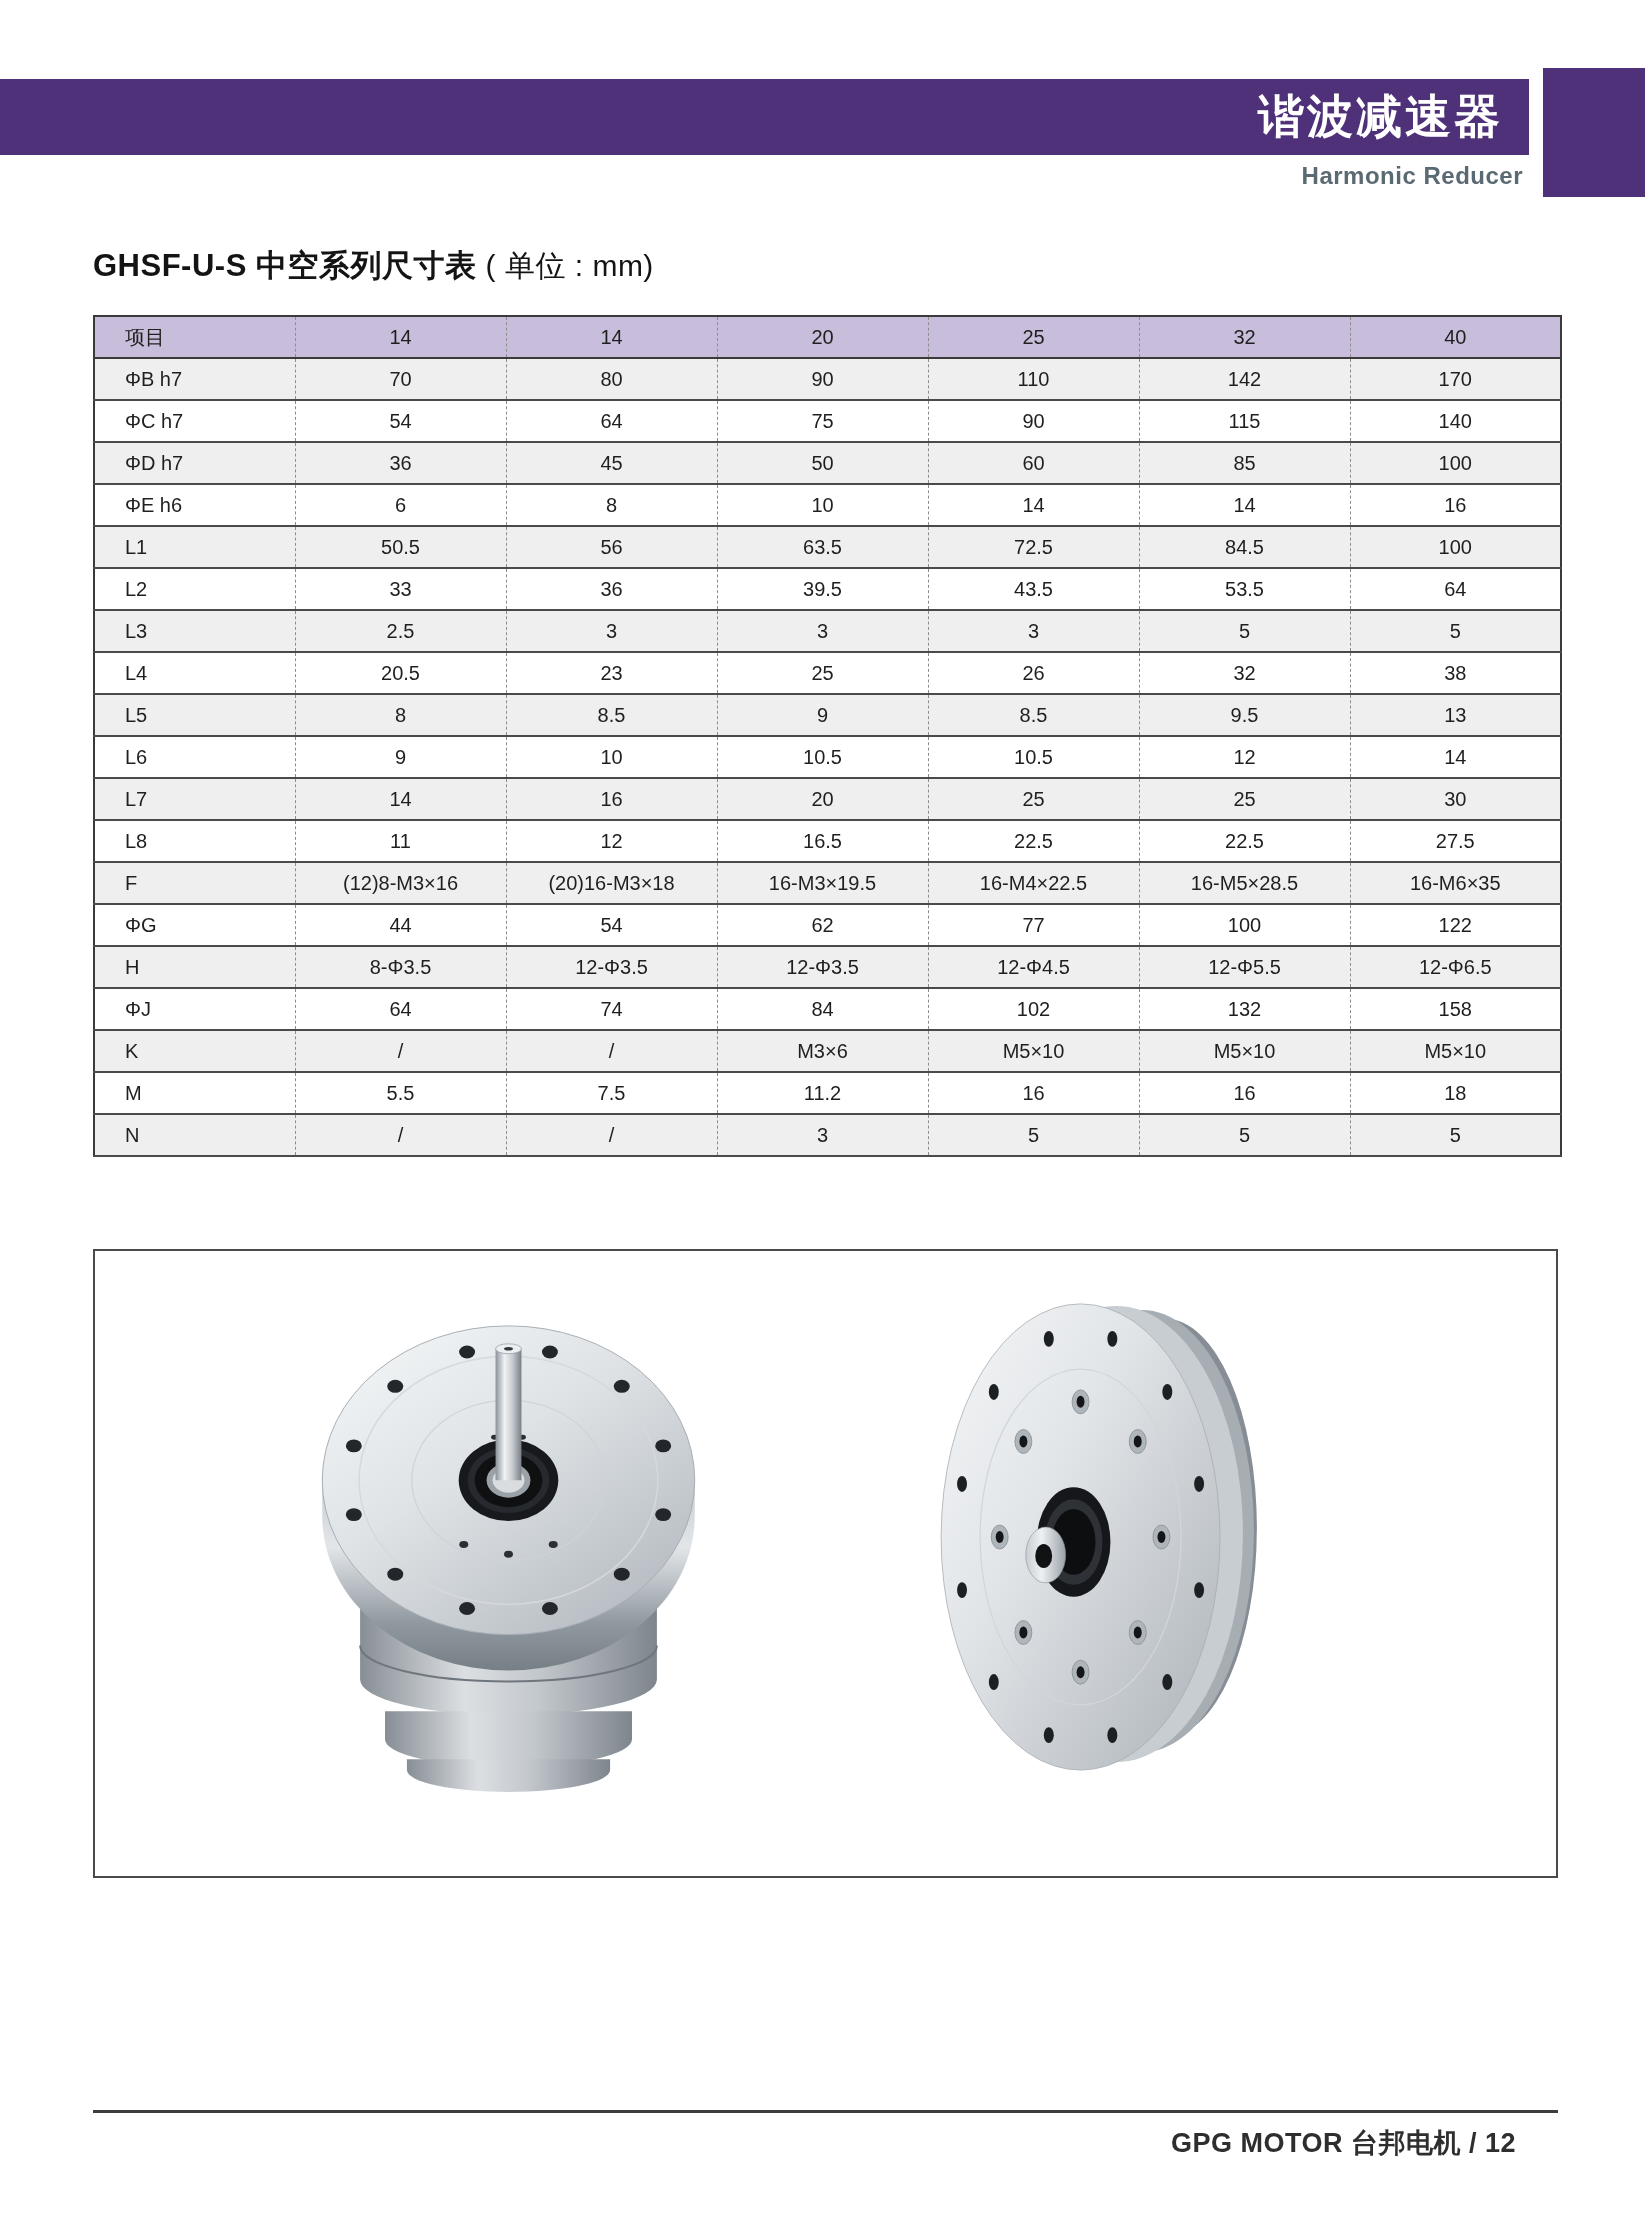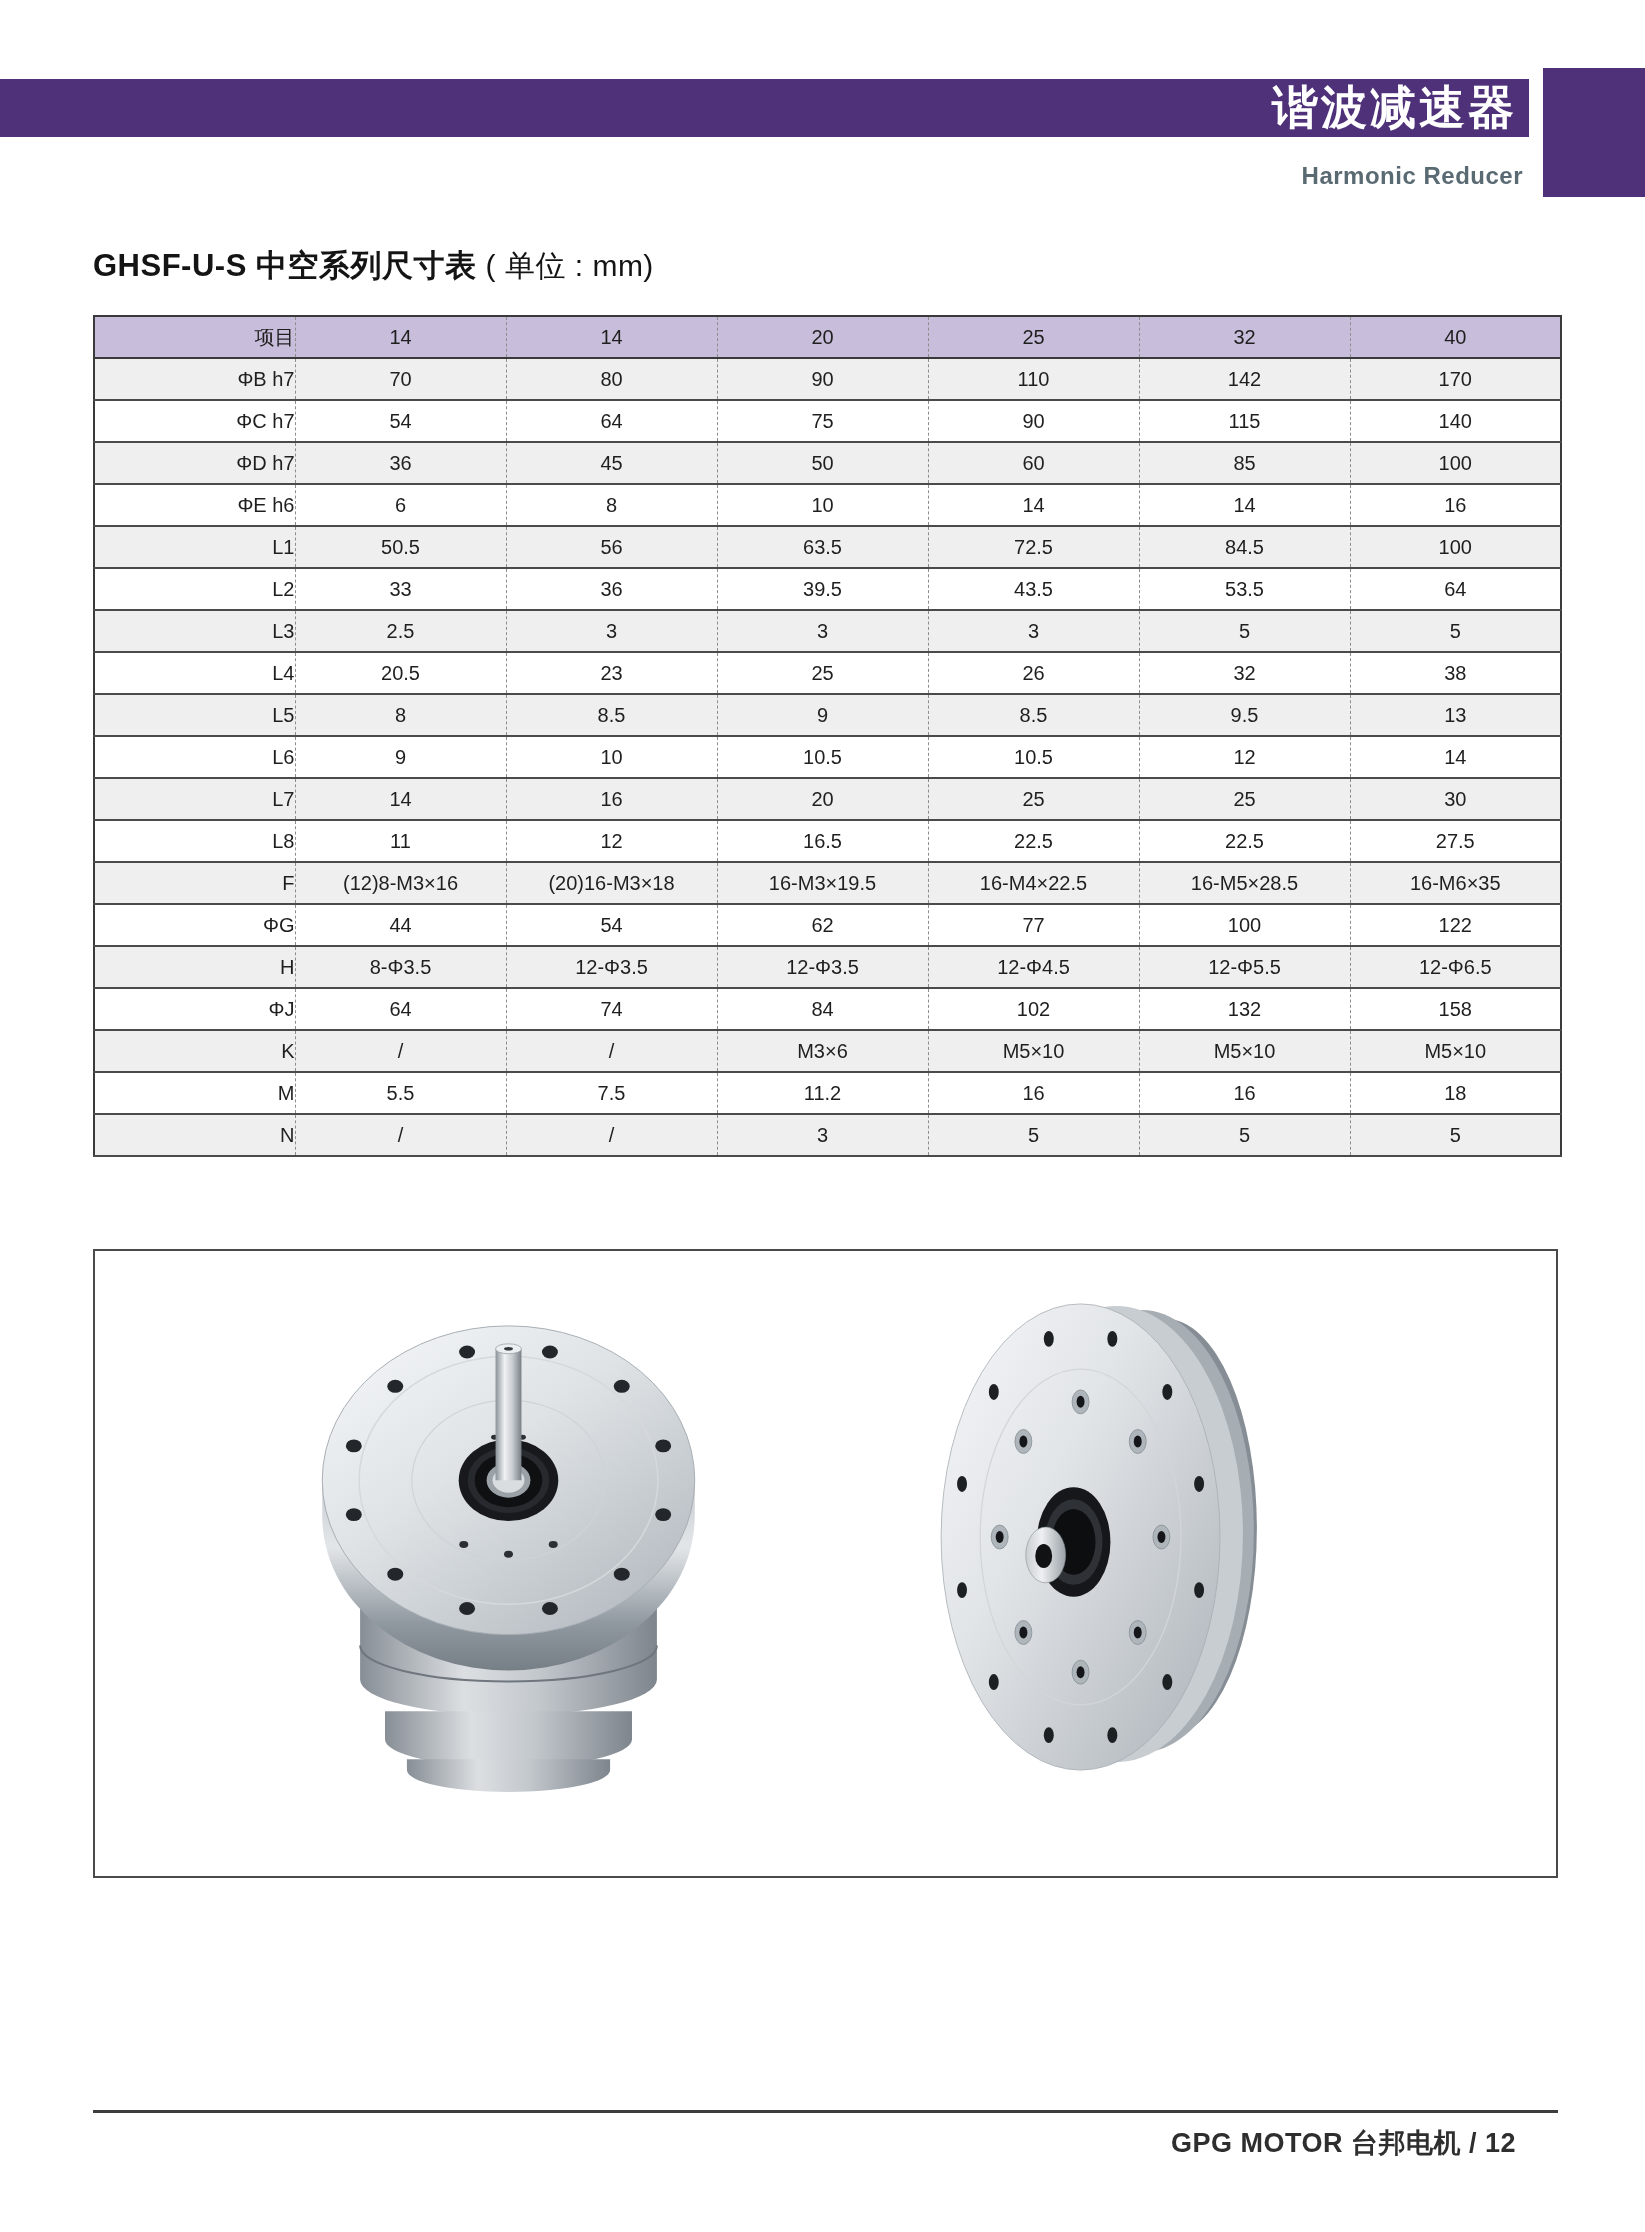--- a/index.html
+++ b/index.html
@@ -2,42 +2,42 @@
 <html><head>
 <meta charset="utf-8">
 <style>
   html,body{margin:0;padding:0;background:#ffffff;}
   .page{
     position:relative;width:1646px;height:2233px;background:#ffffff;
     font-family:"Liberation Sans","DejaVu Sans",sans-serif;overflow:hidden;
   }
   
   .banner{
-    position:absolute;left:0;top:79px;width:1529px;height:58px;
+    position:absolute;left:0;top:79px;width:1529px;height:76px;
     background:#4e3179;display:flex;align-items:center;justify-content:flex-end;
-    padding-right:12px;box-sizing:border-box;
+    padding-right:26px;box-sizing:border-box;
   }
   .banner-title{color:#ffffff;font-size:46px;font-weight:bold;letter-spacing:3px;}
   .banner-square{position:absolute;left:1543px;top:68px;width:102px;height:129px;background:#4e3179;}
   .subtitle{position:absolute;top:162px;right:123px;font-size:24px;font-weight:bold;color:#5a6a73;letter-spacing:0.5px;}
   
   .section-title{position:absolute;left:93px;top:245px;font-size:31px;color:#141414;font-weight:bold;letter-spacing:0.5px;}
   .section-title .unit{font-weight:400;font-size:30px;margin-top:24px;}
   
   .dim-table{
     position:absolute;left:93px;top:315px;width:1465px;
     border-collapse:collapse;table-layout:fixed;border:2px solid #3a3a3a;
   }
   .dim-table th,.dim-table td{
     height:40px;font-size:20px;color:#1f1f1f;text-align:center;padding:0;
     border-bottom:2px solid #4a4a4a;font-weight:400;line-height:1;
   }
   .dim-table th + th,.dim-table td + td{border-left:1px dashed #8d8d8d;}
   .dim-table thead th{background:#c8bedb;border-bottom:2px solid #3a3a3a;}
-  .dim-table .label-col{text-align:right;padding-left:5px;}
+  .dim-table .label-col{text-align:left;padding-left:30px;}
   .dim-table tbody tr.alt td{background:#efeff0;}
   
   .image-box{
     position:absolute;left:93px;top:1249px;width:1465px;height:629px;
     border:2px solid #4a4a4a;background:#ffffff;box-sizing:border-box;
   }
   .prod{position:absolute;}
   .prod-left{left:217px;top:44px;width:394px;height:498px;}
   .prod-right{left:834px;top:30px;width:334px;height:513px;}
   

